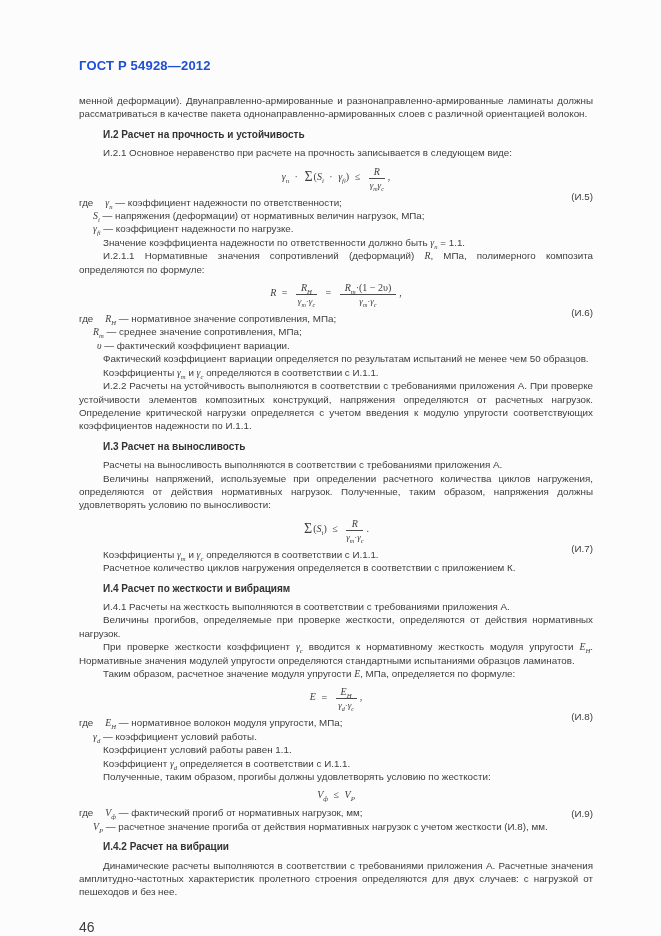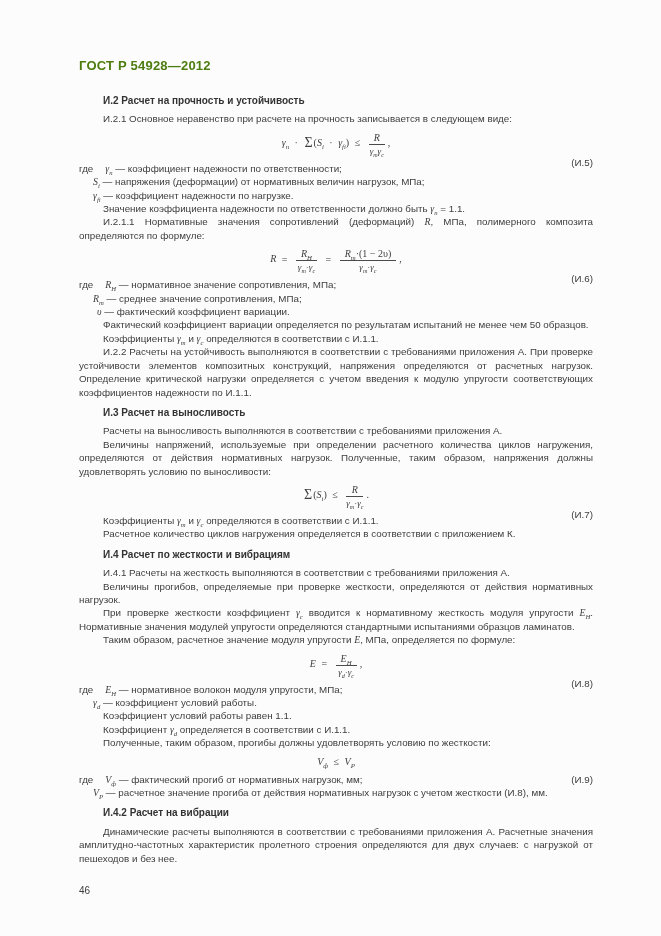--- a/index.html
+++ b/index.html
@@ -13,21 +13,21 @@
     box-sizing:border-box;
   }
   .content{
     position:absolute;
     left:79px;top:58px;
     width:514px;
   }
   .doc-header{
     font-weight:bold;
     font-size:13px;
-    color:#4d7c0f;
+    color:#1d4ed8;
     margin-bottom:21px;
     letter-spacing:.2px;
   }
   .p{
     font-size:9.8px;
     line-height:13.4px;
     text-align:justify;
     margin:0;
   }
   .ind{text-indent:24px;}
@@ -85,33 +85,34 @@
   .formula-num{
     position:absolute;
     right:0;top:50%;
     transform:translateY(-50%);
     font-size:9.8px;
     font-family:"Liberation Sans",sans-serif;
     color:#3d3d3d;
     margin-top:18px;
   }
   .pageno{
-    font-size:10px;
+    font-size:14px;
     margin-top:20px;
     text-align:left;
   }
 </style>
 </head>
 <body>
 
 <div class="page">
   <div class="content">
 
     <div class="doc-header">ГОСТ Р 54928—2012</div>
 
+    <p class="p">менной деформации). Двунаправленно-армированные и разнонаправленно-армированные ламинаты должны рассматриваться в качестве пакета однонаправленно-армированных слоев с различной ориентацией волокон.</p>
 
     <div class="h">И.2  Расчет на прочность и устойчивость</div>
 
     <p class="p ind">И.2.1  Основное неравенство при расчете на прочность записывается в следующем виде:</p>
 
     <div class="formula-row">
       <span class="formula"><span class="it">γ</span><sub>n</sub>
         <span class="op">·</span>
         <span class="sum">Σ</span><span>(</span><span class="it">S</span><sub>i</sub>
         <span class="op">·</span>

